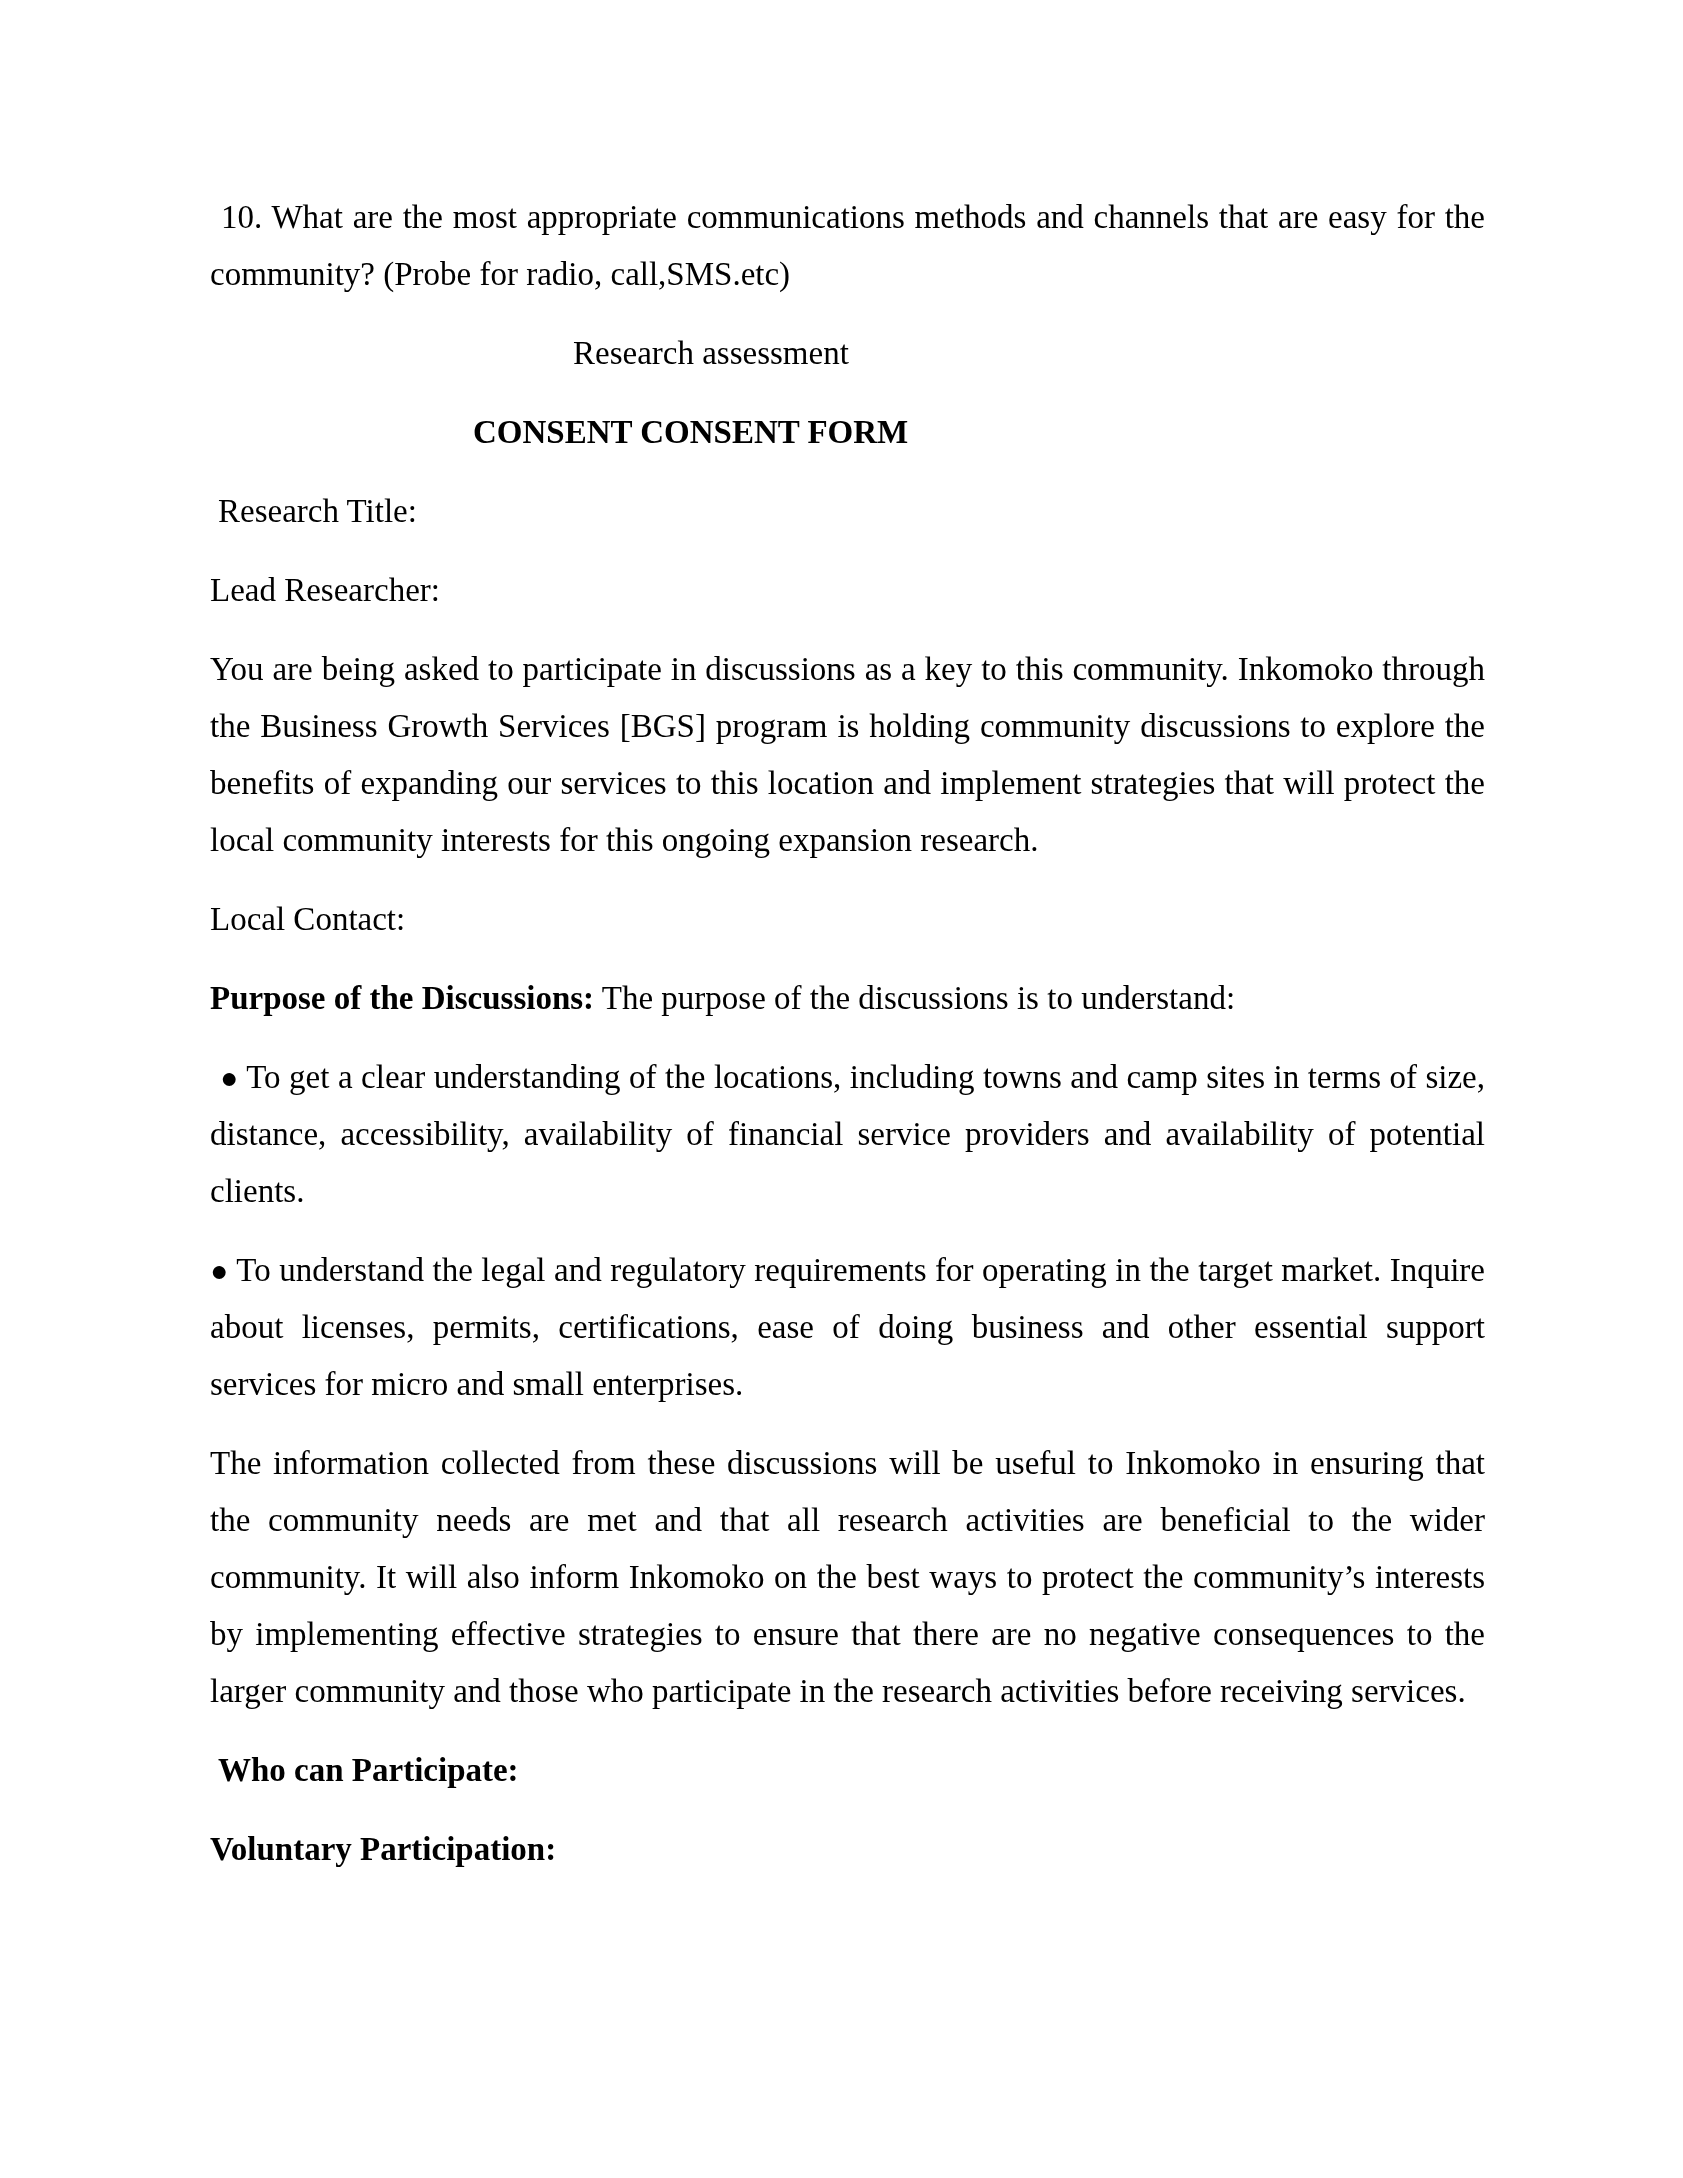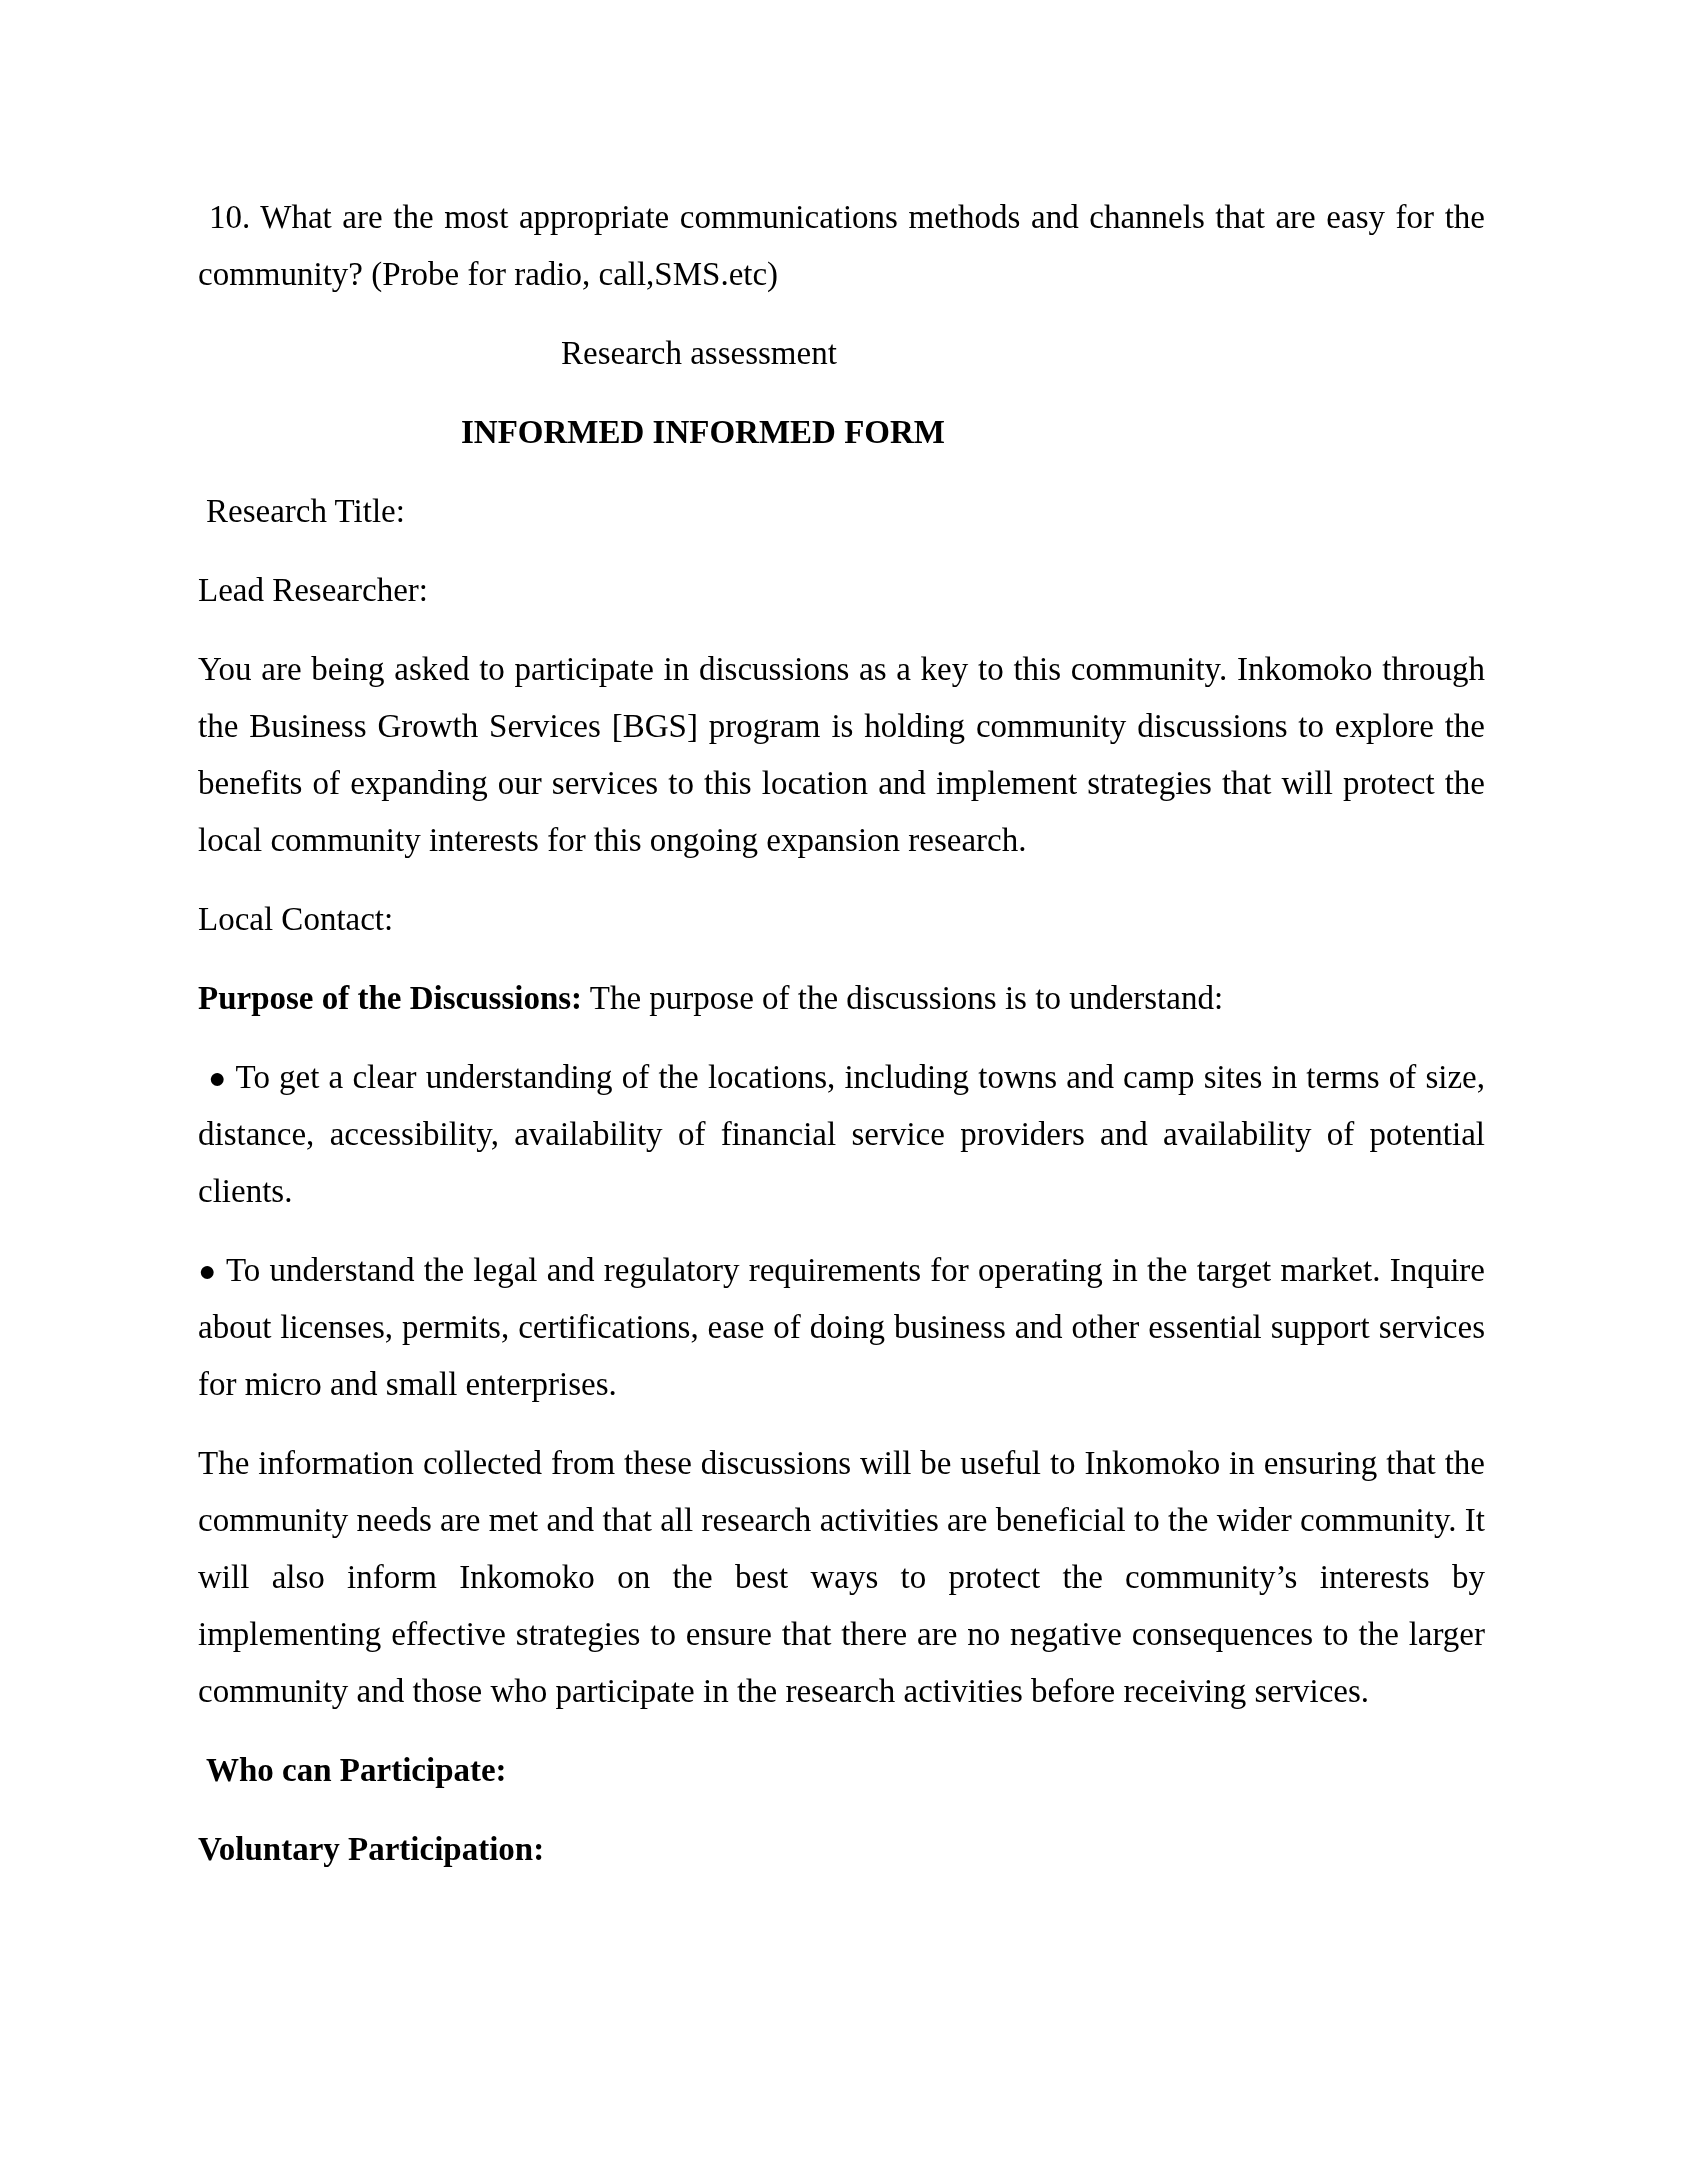--- a/index.html
+++ b/index.html
@@ -17,21 +17,21 @@
   }
   .page {
     position: absolute;
     left: 198px;
     top: 189px;
     width: 1287px;
     font-size: 33px;
     line-height: 57px;
   }
   .p {
-    margin: 0 0 22px 0;
+    margin: 0 0 22px 12px;
     text-align: justify;
     text-align-last: left;
   }
   .p.left { text-align: right; }
   .b { font-weight: bold; }
   .indent-12 { text-indent: 11px; }
   .indent-9 { padding-left: 8px; }
   .indent-bullet1 { text-indent: 10px; }
   .h-research { padding-left: 363px; font-weight: normal; text-align: left; }
   .h-consent { padding-left: 263px; font-weight: bold; text-align: left; }
@@ -39,21 +39,21 @@
 </style>
 </head>
 <body>
 
 <div class="page">
 
   <p class="p indent-12">10. What are the most appropriate communications methods and channels that are easy for the community? (Probe for radio, call,SMS.etc)</p>
 
   <p class="p h-research">Research assessment</p>
 
-  <p class="p h-consent">INFORMED INFORMED FORM</p>
+  <p class="p h-consent">CONSENT CONSENT FORM</p>
 
   <p class="p left indent-9">Research Title:</p>
 
   <p class="p left">Lead Researcher:</p>
 
   <p class="p">You are being asked to participate in discussions as a key to this community. Inkomoko through the Business Growth Services [BGS] program is holding community discussions to explore the benefits of expanding our services to this location and implement strategies that will protect the local community interests for this ongoing expansion research.</p>
 
   <p class="p left">Local Contact:</p>
 
   <p class="p"><span class="b">Purpose of the Discussions:</span><span> The purpose of the discussions is to understand:</span></p>

